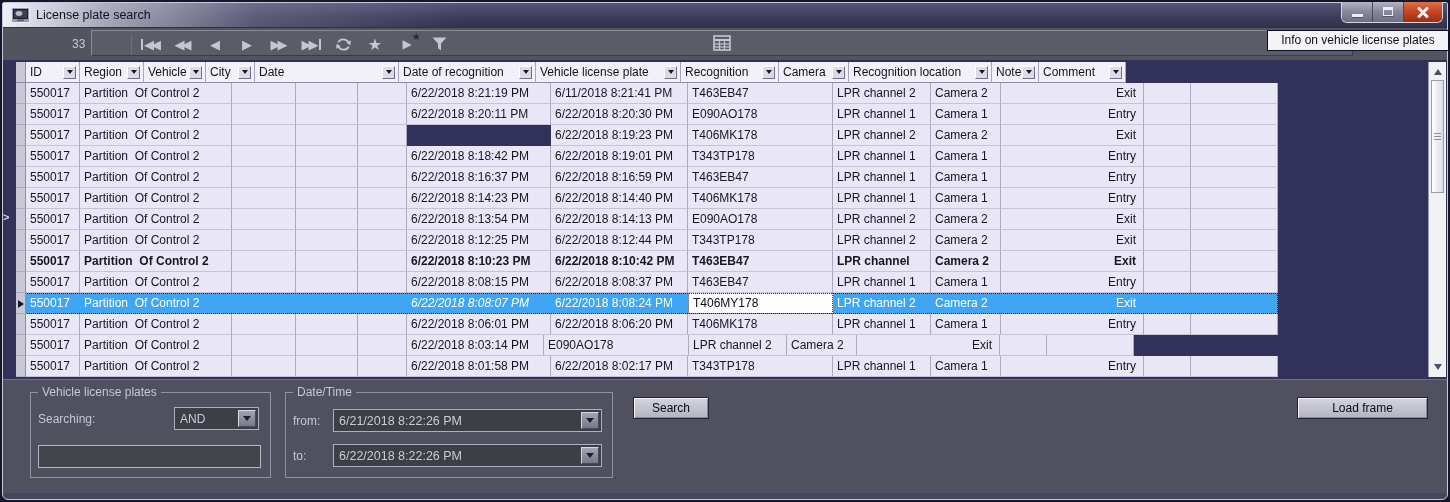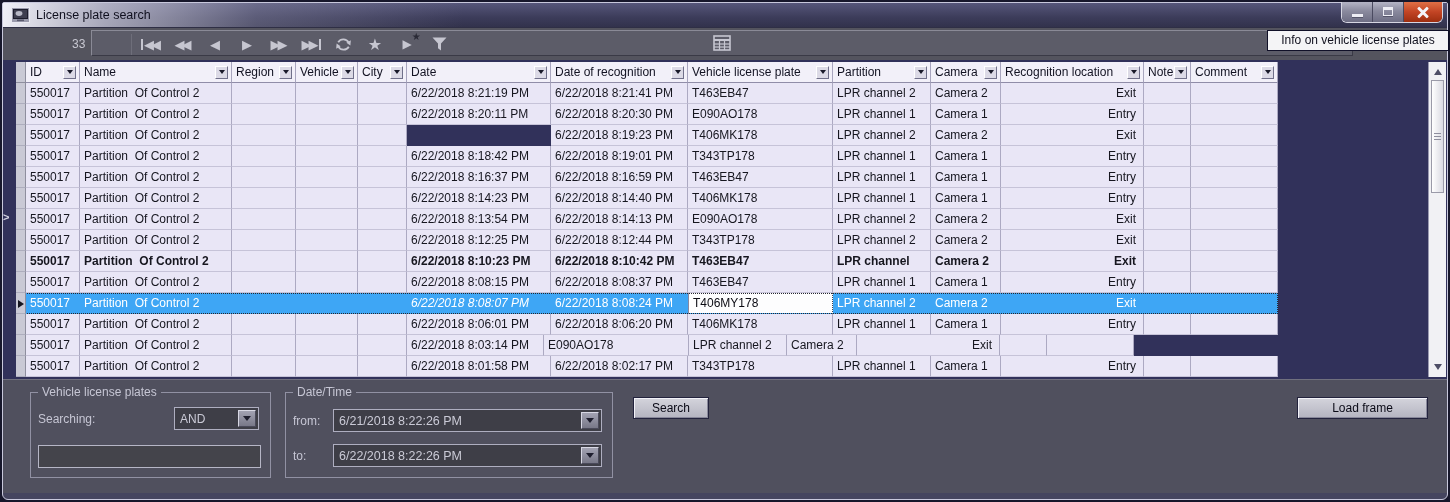--- a/index.html
+++ b/index.html
@@ -178,26 +178,20 @@
   <div class="table-area">
     <div class="grid">
       <div class="thead">
         <div class="gcorner"></div>
       <div class="hcell" style="width: 54px;">
             <span class="hlbl">ID</span>
             <span class="fbtn">
               <i></i>
             </span>
           </div>
-          <div class="hcell" style="width: 152px;">
-            <span class="hlbl">Name</span>
-            <span class="fbtn">
-              <i></i>
-            </span>
-          </div>
           <div class="hcell" style="width: 64px;">
             <span class="hlbl">Region</span>
             <span class="fbtn">
               <i></i>
             </span>
           </div>
           <div class="hcell" style="width: 62px;">
             <span class="hlbl">Vehicle</span>
             <span class="fbtn">
               <i></i>
@@ -221,21 +215,21 @@
               <i></i>
             </span>
           </div>
           <div class="hcell" style="width: 145px;">
             <span class="hlbl">Vehicle license plate</span>
             <span class="fbtn">
               <i></i>
             </span>
           </div>
           <div class="hcell" style="width: 98px;">
-            <span class="hlbl">Partition</span>
+            <span class="hlbl">Recognition</span>
             <span class="fbtn">
               <i></i>
             </span>
           </div>
           <div class="hcell" style="width: 70px;">
             <span class="hlbl">Camera</span>
             <span class="fbtn">
               <i></i>
             </span>
           </div>
@@ -260,21 +254,21 @@
         </div>
       <div class="tbody">
           <div class="trow">
             <div class="gcell"></div>
             <div class="tcell" style="width: 54px;">550017</div>
             <div class="tcell" style="width: 152px;">Partition  Of Control 2</div>
             <div class="tcell" style="width: 64px;"></div>
             <div class="tcell" style="width: 62px;"></div>
             <div class="tcell" style="width: 49px;"></div>
             <div class="tcell" style="width: 144px;">6/22/2018 8:21:19 PM</div>
-            <div class="tcell" style="width: 137px;">6/22/2018 8:21:41 PM</div>
+            <div class="tcell" style="width: 137px;">6/11/2018 8:21:41 PM</div>
             <div class="tcell" style="width: 145px;">T463EB47</div>
             <div class="tcell" style="width: 98px;">LPR channel 2</div>
             <div class="tcell" style="width: 70px;">Camera 2</div>
             <div class="tcell right" style="width: 143px;">Exit</div>
             <div class="tcell" style="width: 47px;"></div>
             <div class="tcell" style="width: 87px;"></div>
           </div>
           <div class="trow">
             <div class="gcell"></div>
             <div class="tcell" style="width: 54px;">550017</div>

